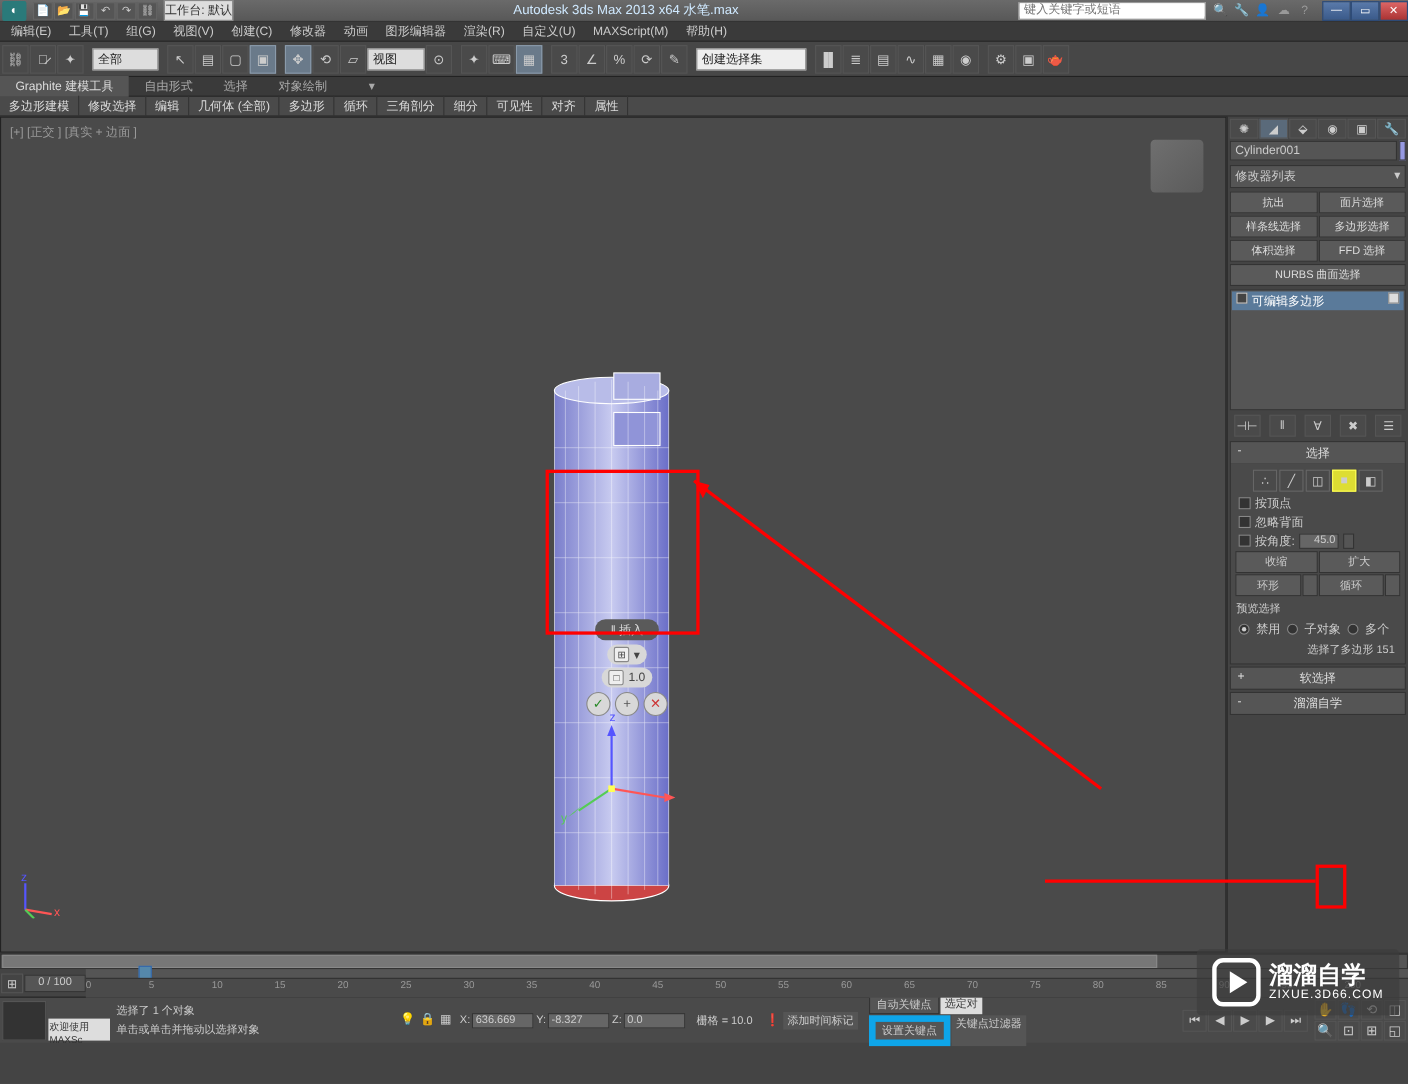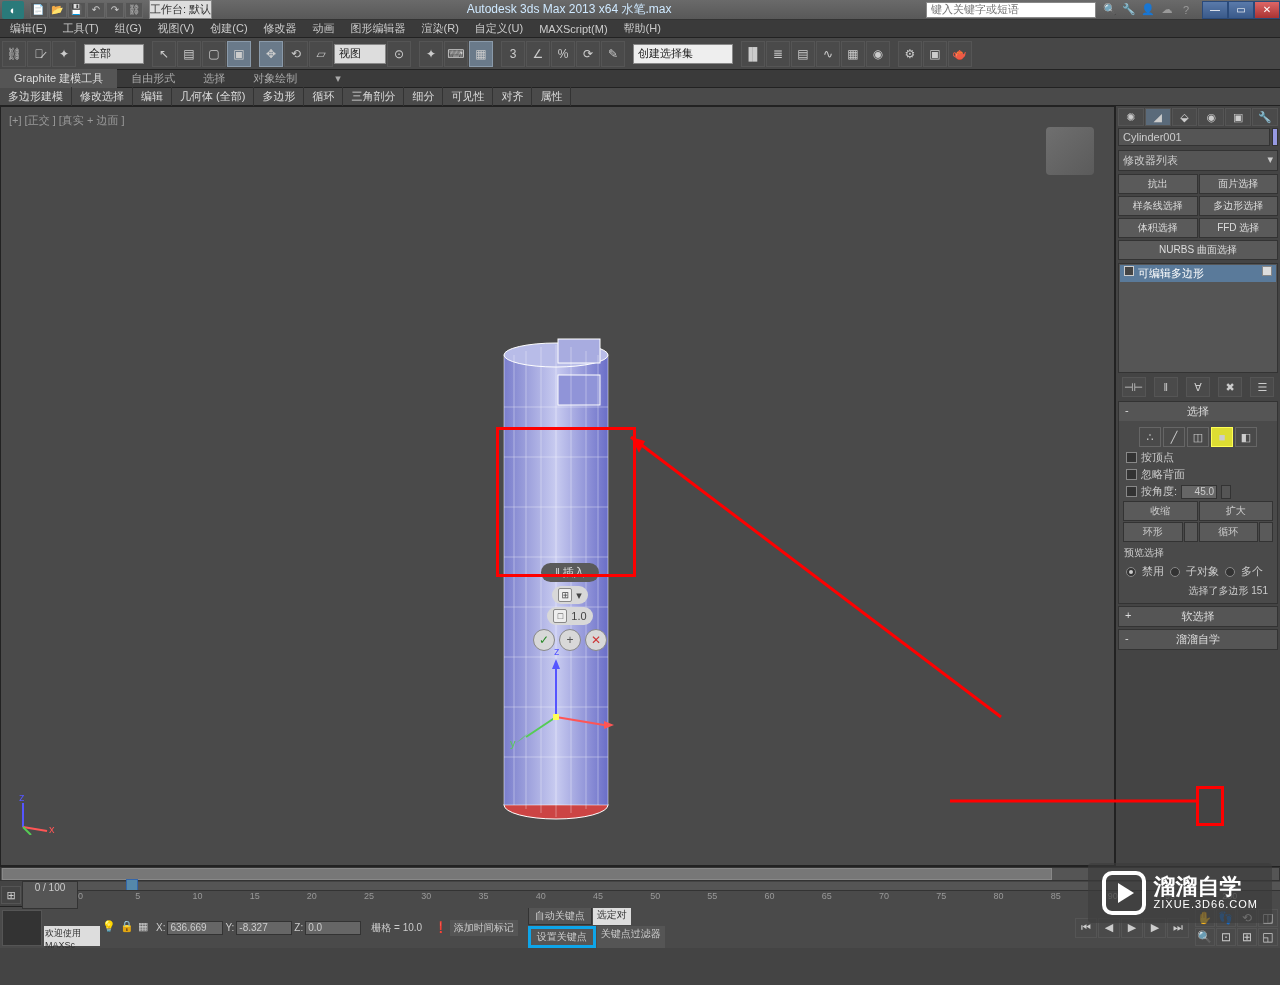--- a/index.html
+++ b/index.html
@@ -402,21 +402,21 @@
 <svg class="red-arrow" style="top:796px;left:950px" width="250" height="10">
   <line x1="0" y1="5" x2="246" y2="5" stroke="red" stroke-width="3"></line>
 </svg>
 
 <div class="timeline-area">
   <div class="scrollbar">
       <div class="thumb" style="left:1px;width:1050px"></div>
     </div>
   <div style="display:flex;align-items:center">
     <div style="width:20px;height:18px;border:1px solid #555;margin:1px;display:flex;align-items:center;justify-content:center">⊞</div>
-    <div style="width:56px;height:28px;background:#555;border:1px solid #333;text-align:center;font-size:10px">0 / 100</div>
+    <div style="width:56px;height:16px;background:#555;border:1px solid #333;text-align:center;font-size:10px">0 / 100</div>
     <div style="flex:1;position:relative">
       <div class="slider-track">
           <div class="slider-handle"></div>
         </div>
       <div class="time-ruler">
           <span class="tick" style="left: 0%;">0</span>
           <span class="tick" style="left: 4.76%;">5</span>
           <span class="tick" style="left: 9.52%;">10</span>
           <span class="tick" style="left: 14.28%;">15</span>
           <span class="tick" style="left: 19.04%;">20</span>
@@ -437,20 +437,24 @@
           <span class="tick" style="left: 90.44%;">95</span>
           <span class="tick" style="left: 95.2%;">200</span>
         </div>
     </div>
   </div>
 </div>
 
 <div class="status-bar">
   <div class="sb-thumb"></div>
   <div style="width:56px;height:20px;background:#ddd;color:#333;font-size:9px;padding:1px;align-self:flex-end">欢迎使用  MAXSc</div>
+  <div class="sb-text-col">
+    <div class="sb-text">选择了 1 个对象</div>
+    <div class="sb-text">单击或单击并拖动以选择对象</div>
+  </div>
   <div style="width:16px;height:16px">💡</div>
   <div style="width:16px;height:16px">🔒</div>
   <div style="width:16px;height:16px">▦</div>
   <div class="sb-coords">
     <div class="sb-coord">X:<input value="636.669" style=""></div>
     <div class="sb-coord">Y:<input value="-8.327" style=""></div>
     <div class="sb-coord">Z:<input value="0.0" style=""></div>
   </div>
   <div class="sb-grid">栅格 = 10.0</div>
   <div style="display:flex;flex-direction:column;margin-left:10px;gap:1px">
@@ -458,21 +462,21 @@
         <span>❗</span>
         <span style="background:#555;padding:1px 4px;font-size:10px">添加时间标记</span>
       </div>
   </div>
   <div style="display:flex;flex-direction:column;margin-left:8px;gap:1px">
     <div style="display:flex;gap:1px">
         <div style="background:#555;border:1px solid #333;padding:1px 6px;font-size:10px">自动关键点</div>
         <div style="background:#ddd;color:#333;padding:1px 4px;font-size:10px">选定对</div>
       </div>
     <div style="display:flex;gap:1px">
-        <div style="background:#555;border:3px solid #0ea5e9;padding:1px 6px;font-size:10px">设置关键点</div>
+        <div style="background:#555;border:6px solid #0ea5e9;padding:1px 6px;font-size:10px">设置关键点</div>
         <div style="background:#555;padding:1px 4px;font-size:10px">关键点过滤器</div>
       </div>
   </div>
   <div class="play-btns">
     <div>⏮</div>
     <div>◀</div>
     <div>▶</div>
     <div>▶</div>
     <div>⏭</div>
   </div>

